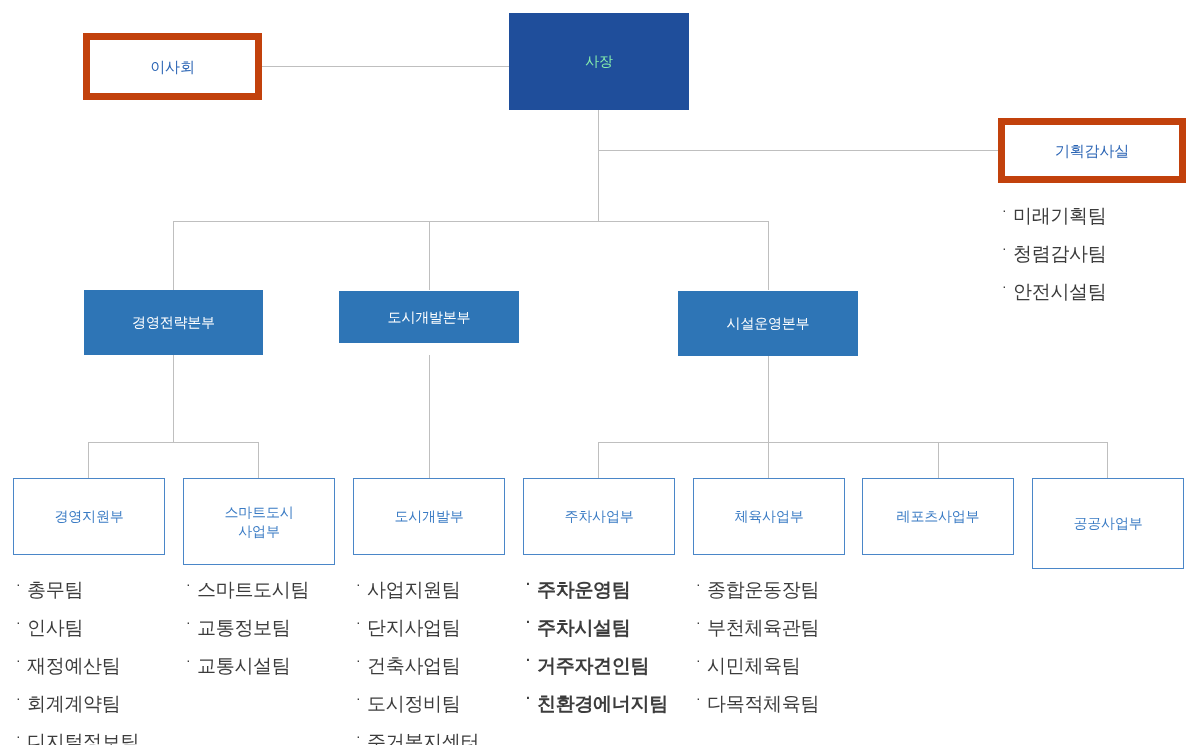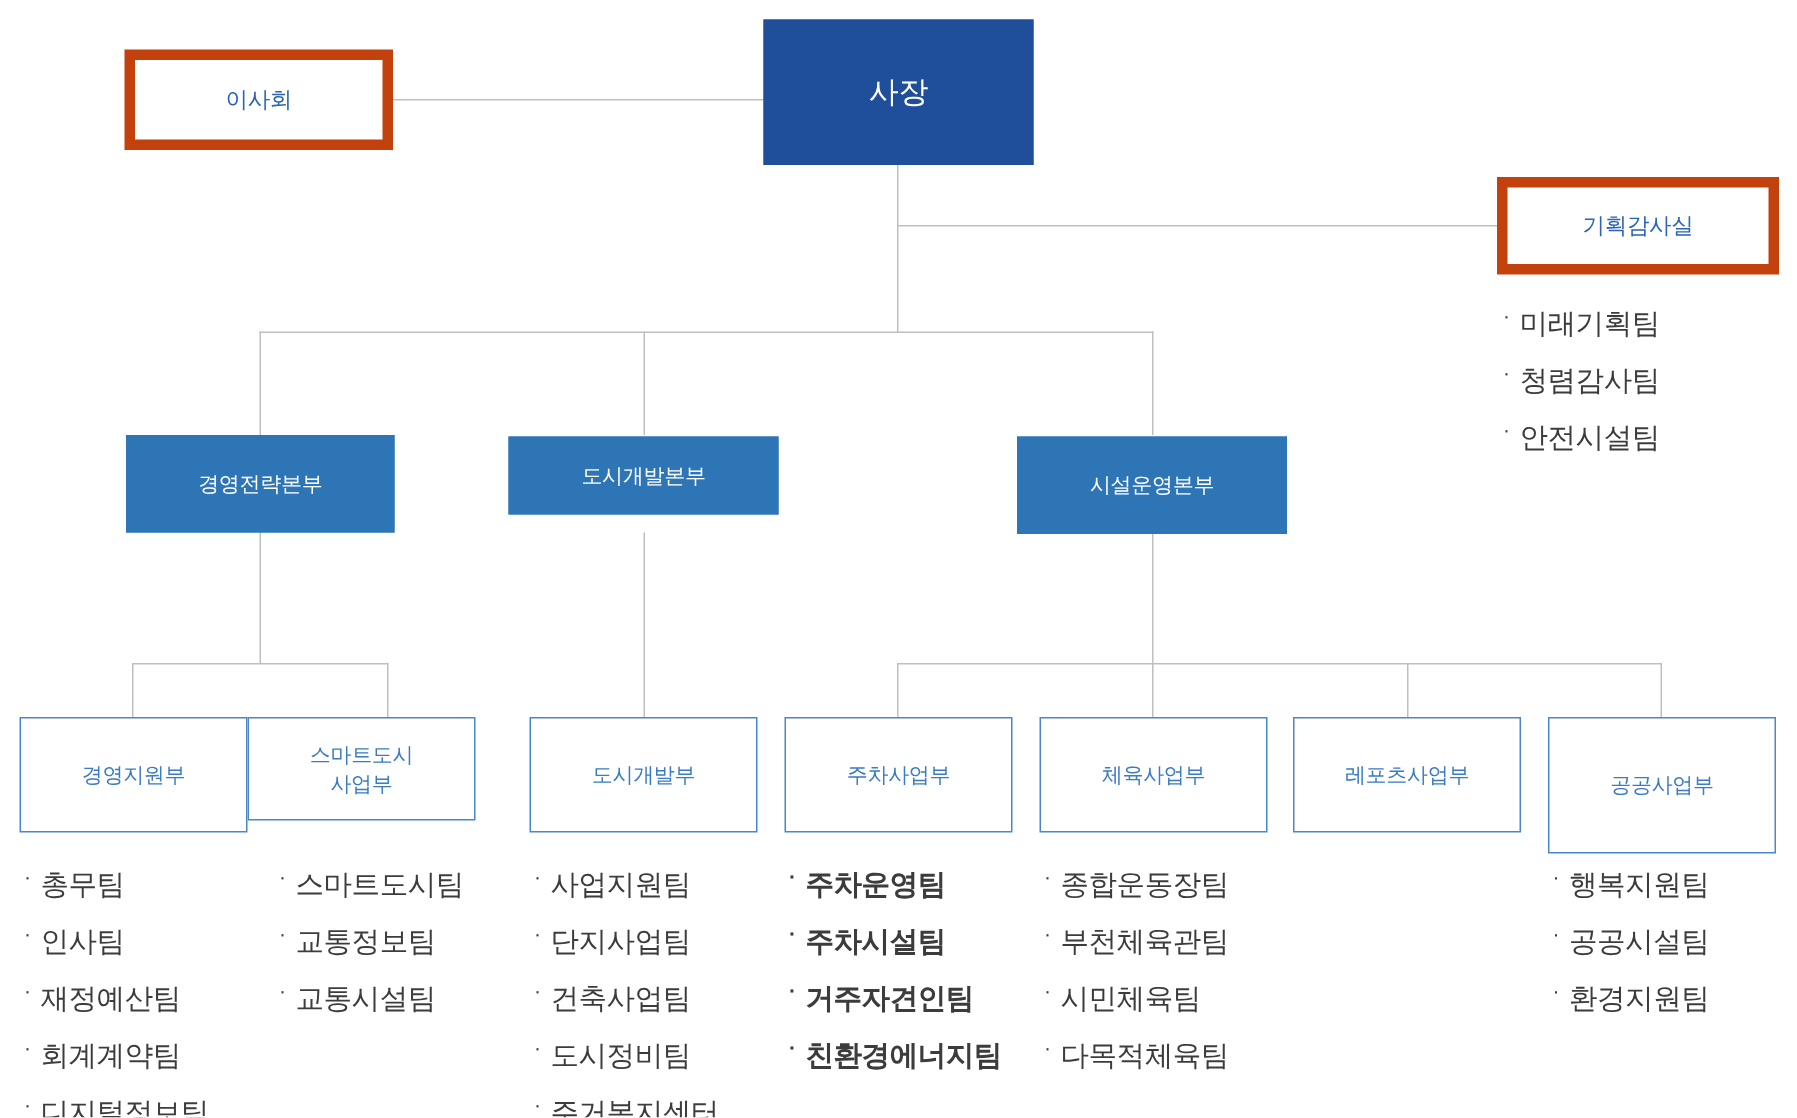--- a/index.html
+++ b/index.html
@@ -35,22 +35,22 @@
     align-items: center;
     justify-content: center;
     text-align: center;
     line-height: 1.3;
     letter-spacing: -0.2px;
   }
 
   
   .node.ceo {
     background: #1f4e9b;
-    color: #ffffff;
-    font-size: 20px;
+    color: #86efac;
+    font-size: 14px;
     border: 1px solid #1f4e9b;
   }
 
   
   .node.outline-dark {
     background: #ffffff;
     border: 7px solid #c2410c;
     color: #2a64b4;
     font-size: 15px;
   }
@@ -154,21 +154,21 @@
   </div>
 
   <div class="node division" style="left:678px; top:291px; width:180px; height:65px;">
     <span>시설운영본부</span>
   </div>
 
   <div class="node department" style="left:13px; top:478px; width:152px; height:77px;">
     <span>경영지원부</span>
   </div>
 
-  <div class="node department" style="left:165px; top:478px; width:152px; height:69px;">
+  <div class="node department" style="left:183px; top:478px; width:152px; height:87px;">
     <span>
       <span>스마트도시</span><br>
       <span>사업부</span>
     </span>
   </div>
 
   <div class="node department" style="left:353px; top:478px; width:152px; height:77px;">
     <span>도시개발부</span>
   </div>
 
@@ -218,19 +218,14 @@
   </ul>
 
   <ul class="team-list" style="left:696px; top:577px;">
     <li><span>종합운동장팀</span></li>
     <li><span>부천체육관팀</span></li>
     <li><span>시민체육팀</span></li>
     <li><span>다목적체육팀</span></li>
   </ul>
 
 
-  <ul class="team-list" style="left:1035px; top:577px;">
-    <li><span>행복지원팀</span></li>
-    <li><span>공공시설팀</span></li>
-    <li><span>환경지원팀</span></li>
-  </ul>
 
 </div>
 
 </body></html>

